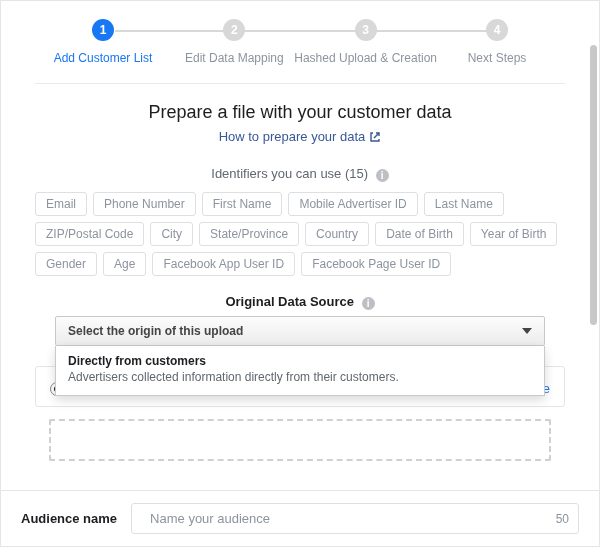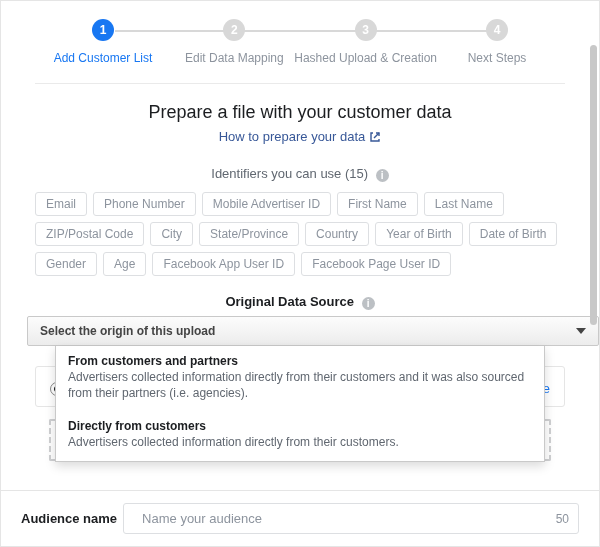--- a/index.html
+++ b/index.html
@@ -77,21 +77,21 @@
   }
 
   .ods-heading { text-align:center; margin-top:18px; font-weight:600; font-size:13px; color:#1c1e21; }
 
   .dropdown-wrap { position: relative; margin: 6px -8px 0 -8px; }
   .dropdown-button {
     background: linear-gradient(#fcfcfc,#ececec);
     border: 1px solid #c9c9c9; border-radius: 2px;
     padding: 7px 12px; font-size: 12px; font-weight:600; color:#444;
     display:flex; align-items:center; justify-content:space-between;
-    cursor:pointer; width: 572px; margin: 0 auto;
+    cursor:pointer; width: 490px; margin: 0 auto;
   }
   .chev { width:0;height:0;border-left:5px solid transparent;border-right:5px solid transparent;border-top:6px solid #444; }
 
   .dropdown-panel {
     position:absolute; top: 30px; left: 50%; transform: translateX(-50%);
     width: 490px; background:#fff; border:1px solid #c9c9c9; border-top:none;
     box-shadow: 0 4px 10px rgba(0,0,0,0.15);
     z-index: 10;
   }
   .dd-item { padding: 8px 12px 10px 12px; cursor:pointer; }
@@ -107,21 +107,21 @@
   .radio-dot { width:14px;height:14px;border:1px solid #888;border-radius:50%; display:flex;align-items:center;justify-content:center;}
   .radio-dot .inner { width:6px;height:6px;background:#1c1e21;border-radius:50%; }
   .dz-add { font-size:13px; font-weight:600; color:#1c1e21; }
   .tmpl-link { font-size:13px; color:#1877f2; text-decoration:none; white-space:nowrap; }
   .dashed-area {
     border:2px dashed #cfd0d2; height: 42px; margin:12px 14px 16px 14px; border-radius:2px;
   }
 
   .modal-footer {
     border-top:1px solid #e5e5e5; padding: 12px 20px;
-    display:flex; align-items:center; gap:6px; background:#fff;
+    display:flex; align-items:center; gap:14px; background:#fff;
   }
   .aud-label { font-size:13px; font-weight:600; color:#1c1e21; white-space:nowrap;}
   .aud-input-wrap { flex:1; position:relative; }
   .aud-input {
     width:100%; border:1px solid #dddfe2; border-radius:3px; padding:7px 36px 7px 18px;
     font-size:13px; color:#1c1e21;
   }
   .aud-input::placeholder{ color:#8d949e; }
   .char-count { position:absolute; right:10px; top:50%; transform:translateY(-50%); font-size:12px; color:#8d949e;}
   .show-desc { font-size:13px; color:#1877f2; text-decoration:none; white-space:nowrap; }
@@ -171,50 +171,46 @@
     </div>
 
     <div class="ident-heading">
       <span>Identifiers you can use </span><span>(15)</span>
       <span class="info-icon">i</span>
     </div>
 
     <div class="chips">
       <span class="chip">Email</span>
       <span class="chip">Phone Number</span>
+      <span class="chip">First Name</span>
       <span class="chip">Mobile Advertiser ID</span>
-      <span class="chip">First Name</span>
       <span class="chip">Last Name</span>
       <span class="chip">ZIP/Postal Code</span>
       <span class="chip">City</span>
       <span class="chip">State/Province</span>
       <span class="chip">Country</span>
+      <span class="chip">Date of Birth</span>
       <span class="chip">Year of Birth</span>
-      <span class="chip">Date of Birth</span>
       <span class="chip">Gender</span>
       <span class="chip">Age</span>
       <span class="chip">Facebook App User ID</span>
       <span class="chip">Facebook Page User ID</span>
     </div>
 
     <div class="ods-heading">
       <span>Original Data Source</span>
       <span class="info-icon">i</span>
     </div>
 
     <div class="dropdown-wrap">
       <div class="dropdown-button">
         <span>Select the origin of this upload</span>
         <span class="chev"></span>
       </div>
       <div class="dropdown-panel">
-        <div class="dd-item">
-          <div class="dd-title">From customers and partners</div>
-          <div class="dd-desc">Advertisers collected information directly from their customers and it was also sourced from their partners (i.e. agencies).</div>
-        </div>
         <div class="dd-item">
           <div class="dd-title">Directly from customers</div>
           <div class="dd-desc">Advertisers collected information directly from their customers.</div>
         </div>
 
       </div>
     </div>
 
     <div class="dropzone-row">
       <div class="dz-left">

